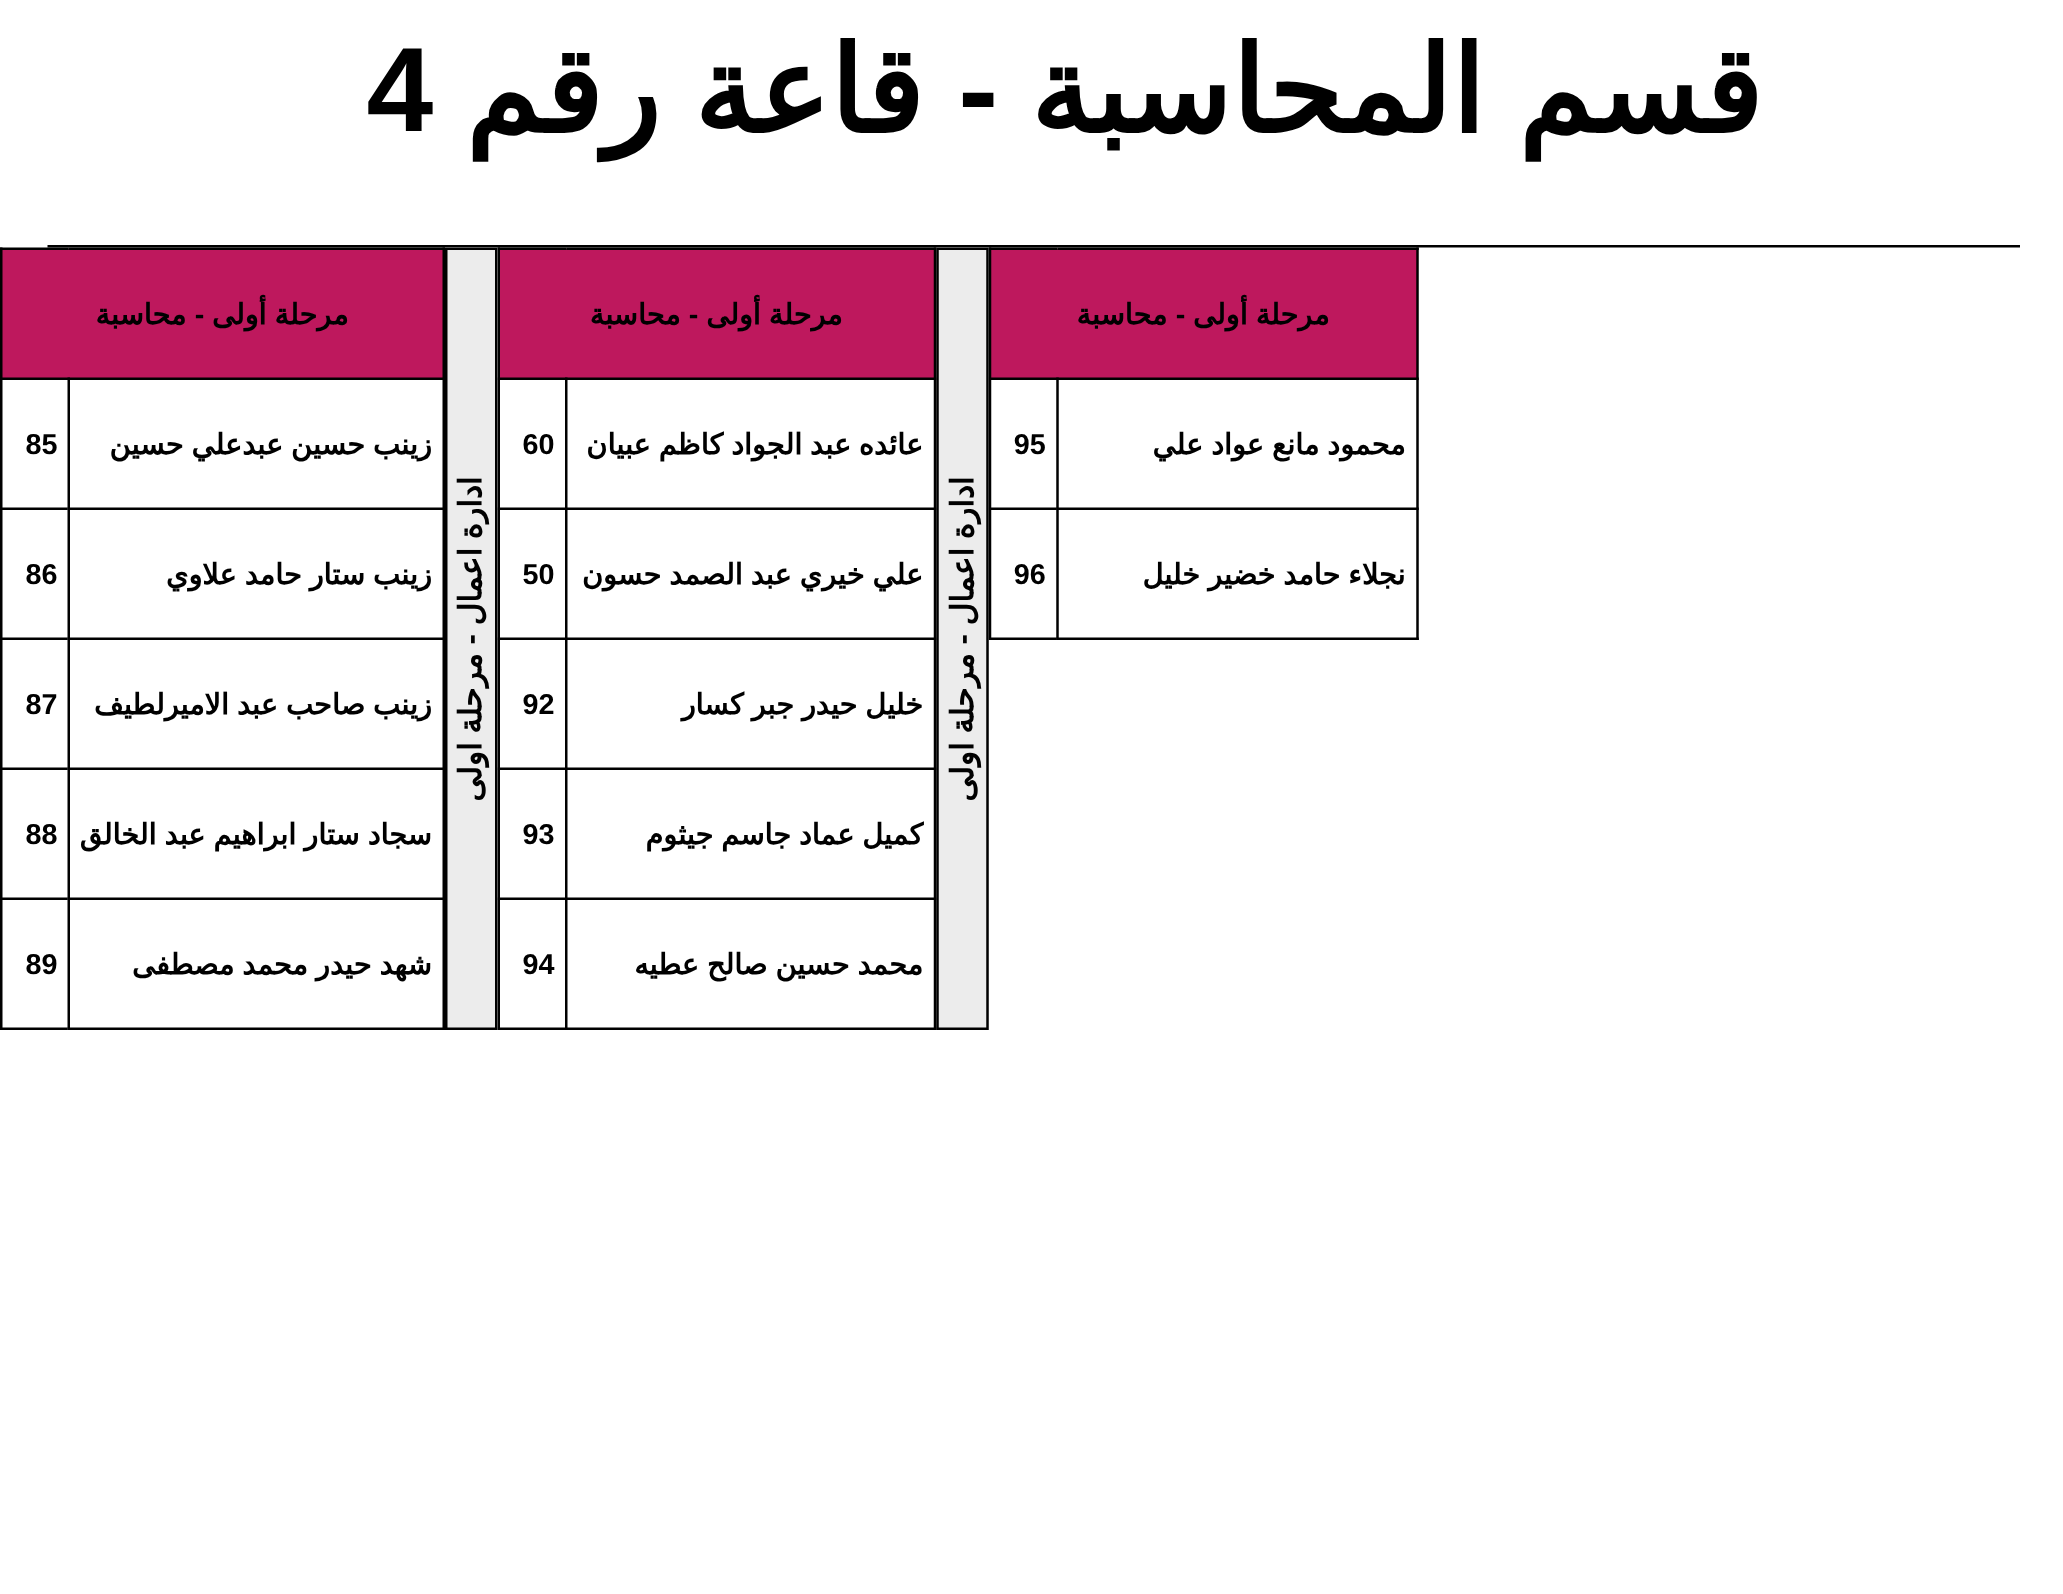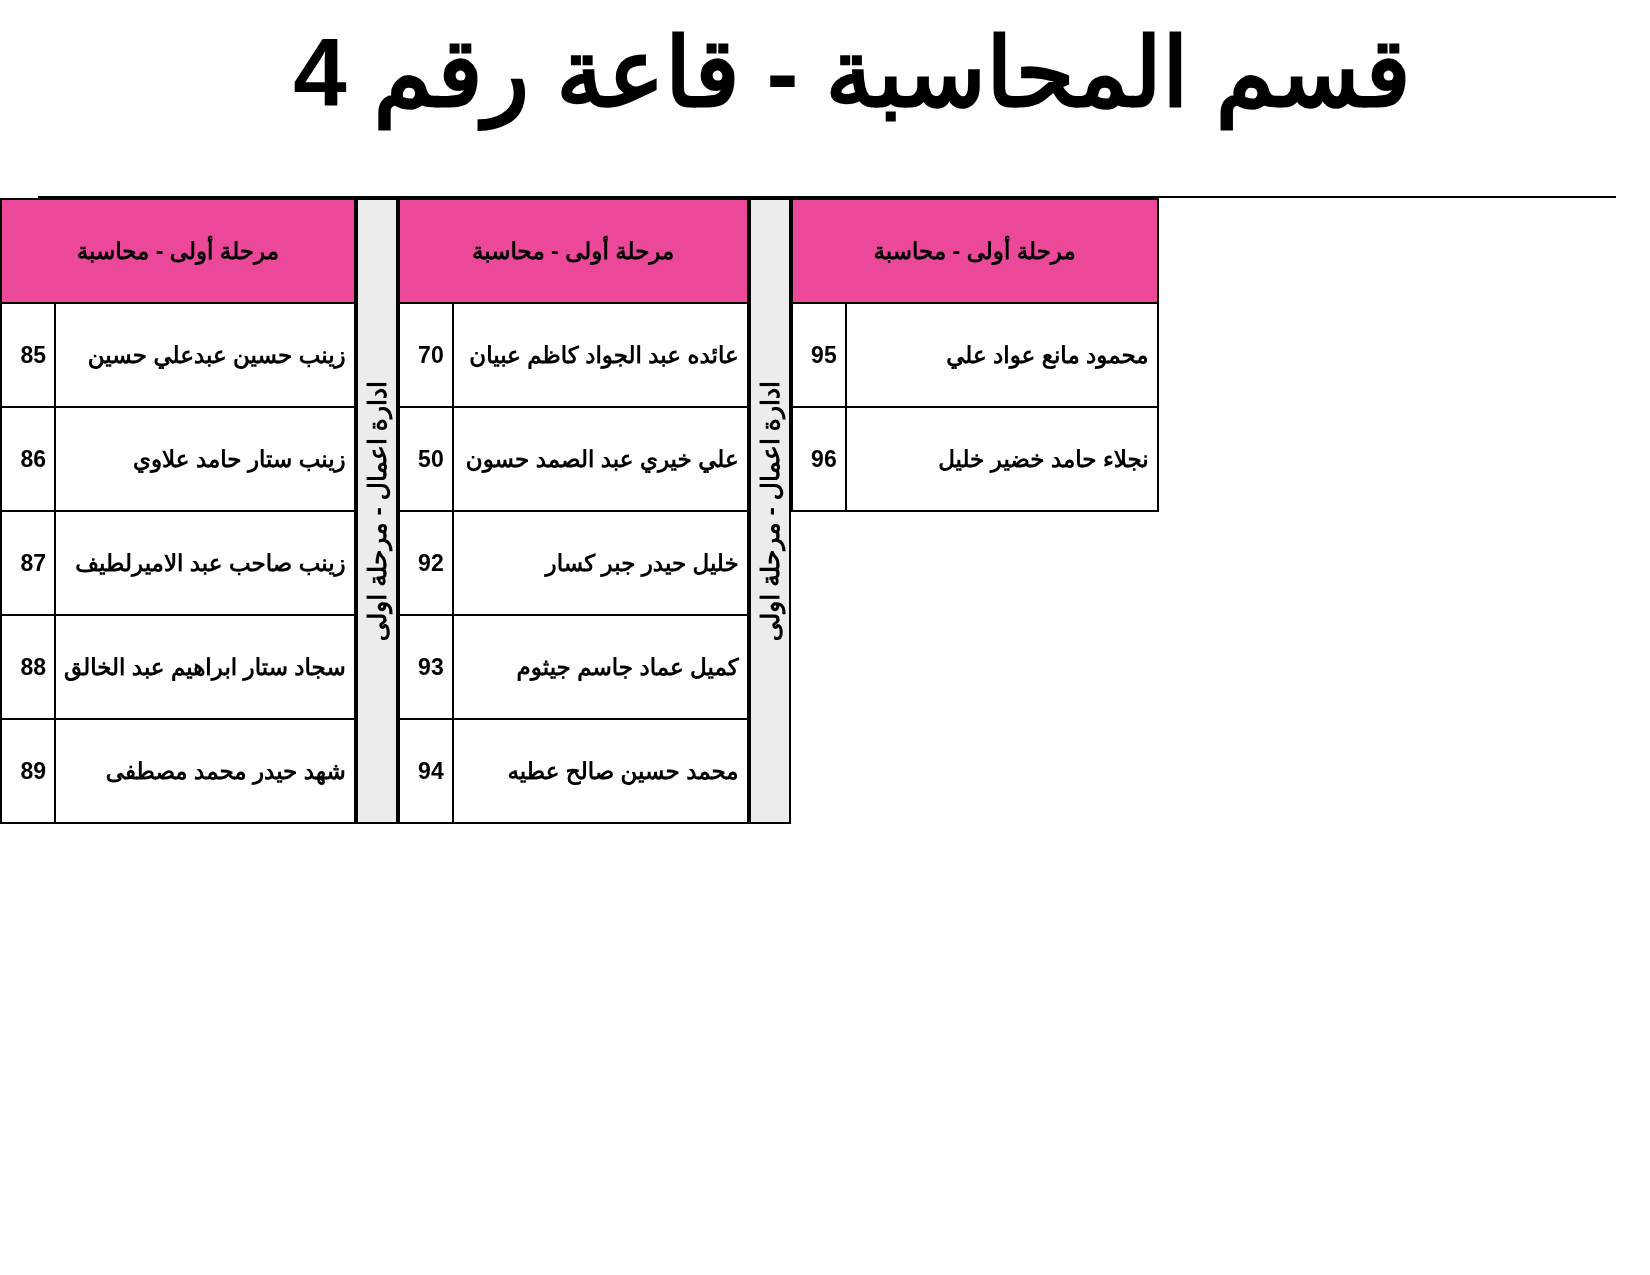--- a/index.html
+++ b/index.html
@@ -94,42 +94,42 @@
   table.grid td {
     border: 2px solid #000000;
     padding: 0 8px;
     font-size: 23px;
     font-weight: bold;
     height: 104px;
     vertical-align: middle;
     box-sizing: border-box;
   }
   td.hdr {
-    background: #ec4899;
+    background: #be185d;
     text-align: center;
     height: 128px;
     font-size: 22px;
     font-weight: bold;
   }
   td.num {
     width: 54px;
     text-align: right;
     font-size: 25px;
     direction: ltr;
   }
   td.name {
     width: 300px;
     text-align: right;
     white-space: nowrap;
     overflow: hidden;
     margin-left: 36px;
   }
   .blk-a td.name { width: 295px; }
   .blk-b td.name { width: 295px; }
-  .blk-c td.name { width: 312px; }
+  .blk-c td.name { width: 288px; }
 </style>
 </head>
 <body>
 
 <div class="page">
 
   <div class="title-wrap">
     <div class="title">قسم المحاسبة - قاعة رقم 4</div>
   </div>
   <div class="title-rule"></div>
@@ -171,21 +171,21 @@
     </div>
 
     <div class="block blk-b">
       <table class="grid">
         <tbody>
             <tr>
           <td class="hdr" colspan="2">مرحلة أولى - محاسبة</td>
         </tr>
         <tr>
           <td class="name">عائده عبد الجواد كاظم عبيان</td>
-          <td class="num">70</td>
+          <td class="num">60</td>
         </tr>
         <tr>
           <td class="name">علي خيري عبد الصمد حسون</td>
           <td class="num">50</td>
         </tr>
         <tr>
           <td class="name">خليل حيدر جبر كسار</td>
           <td class="num">92</td>
         </tr>
         <tr>

